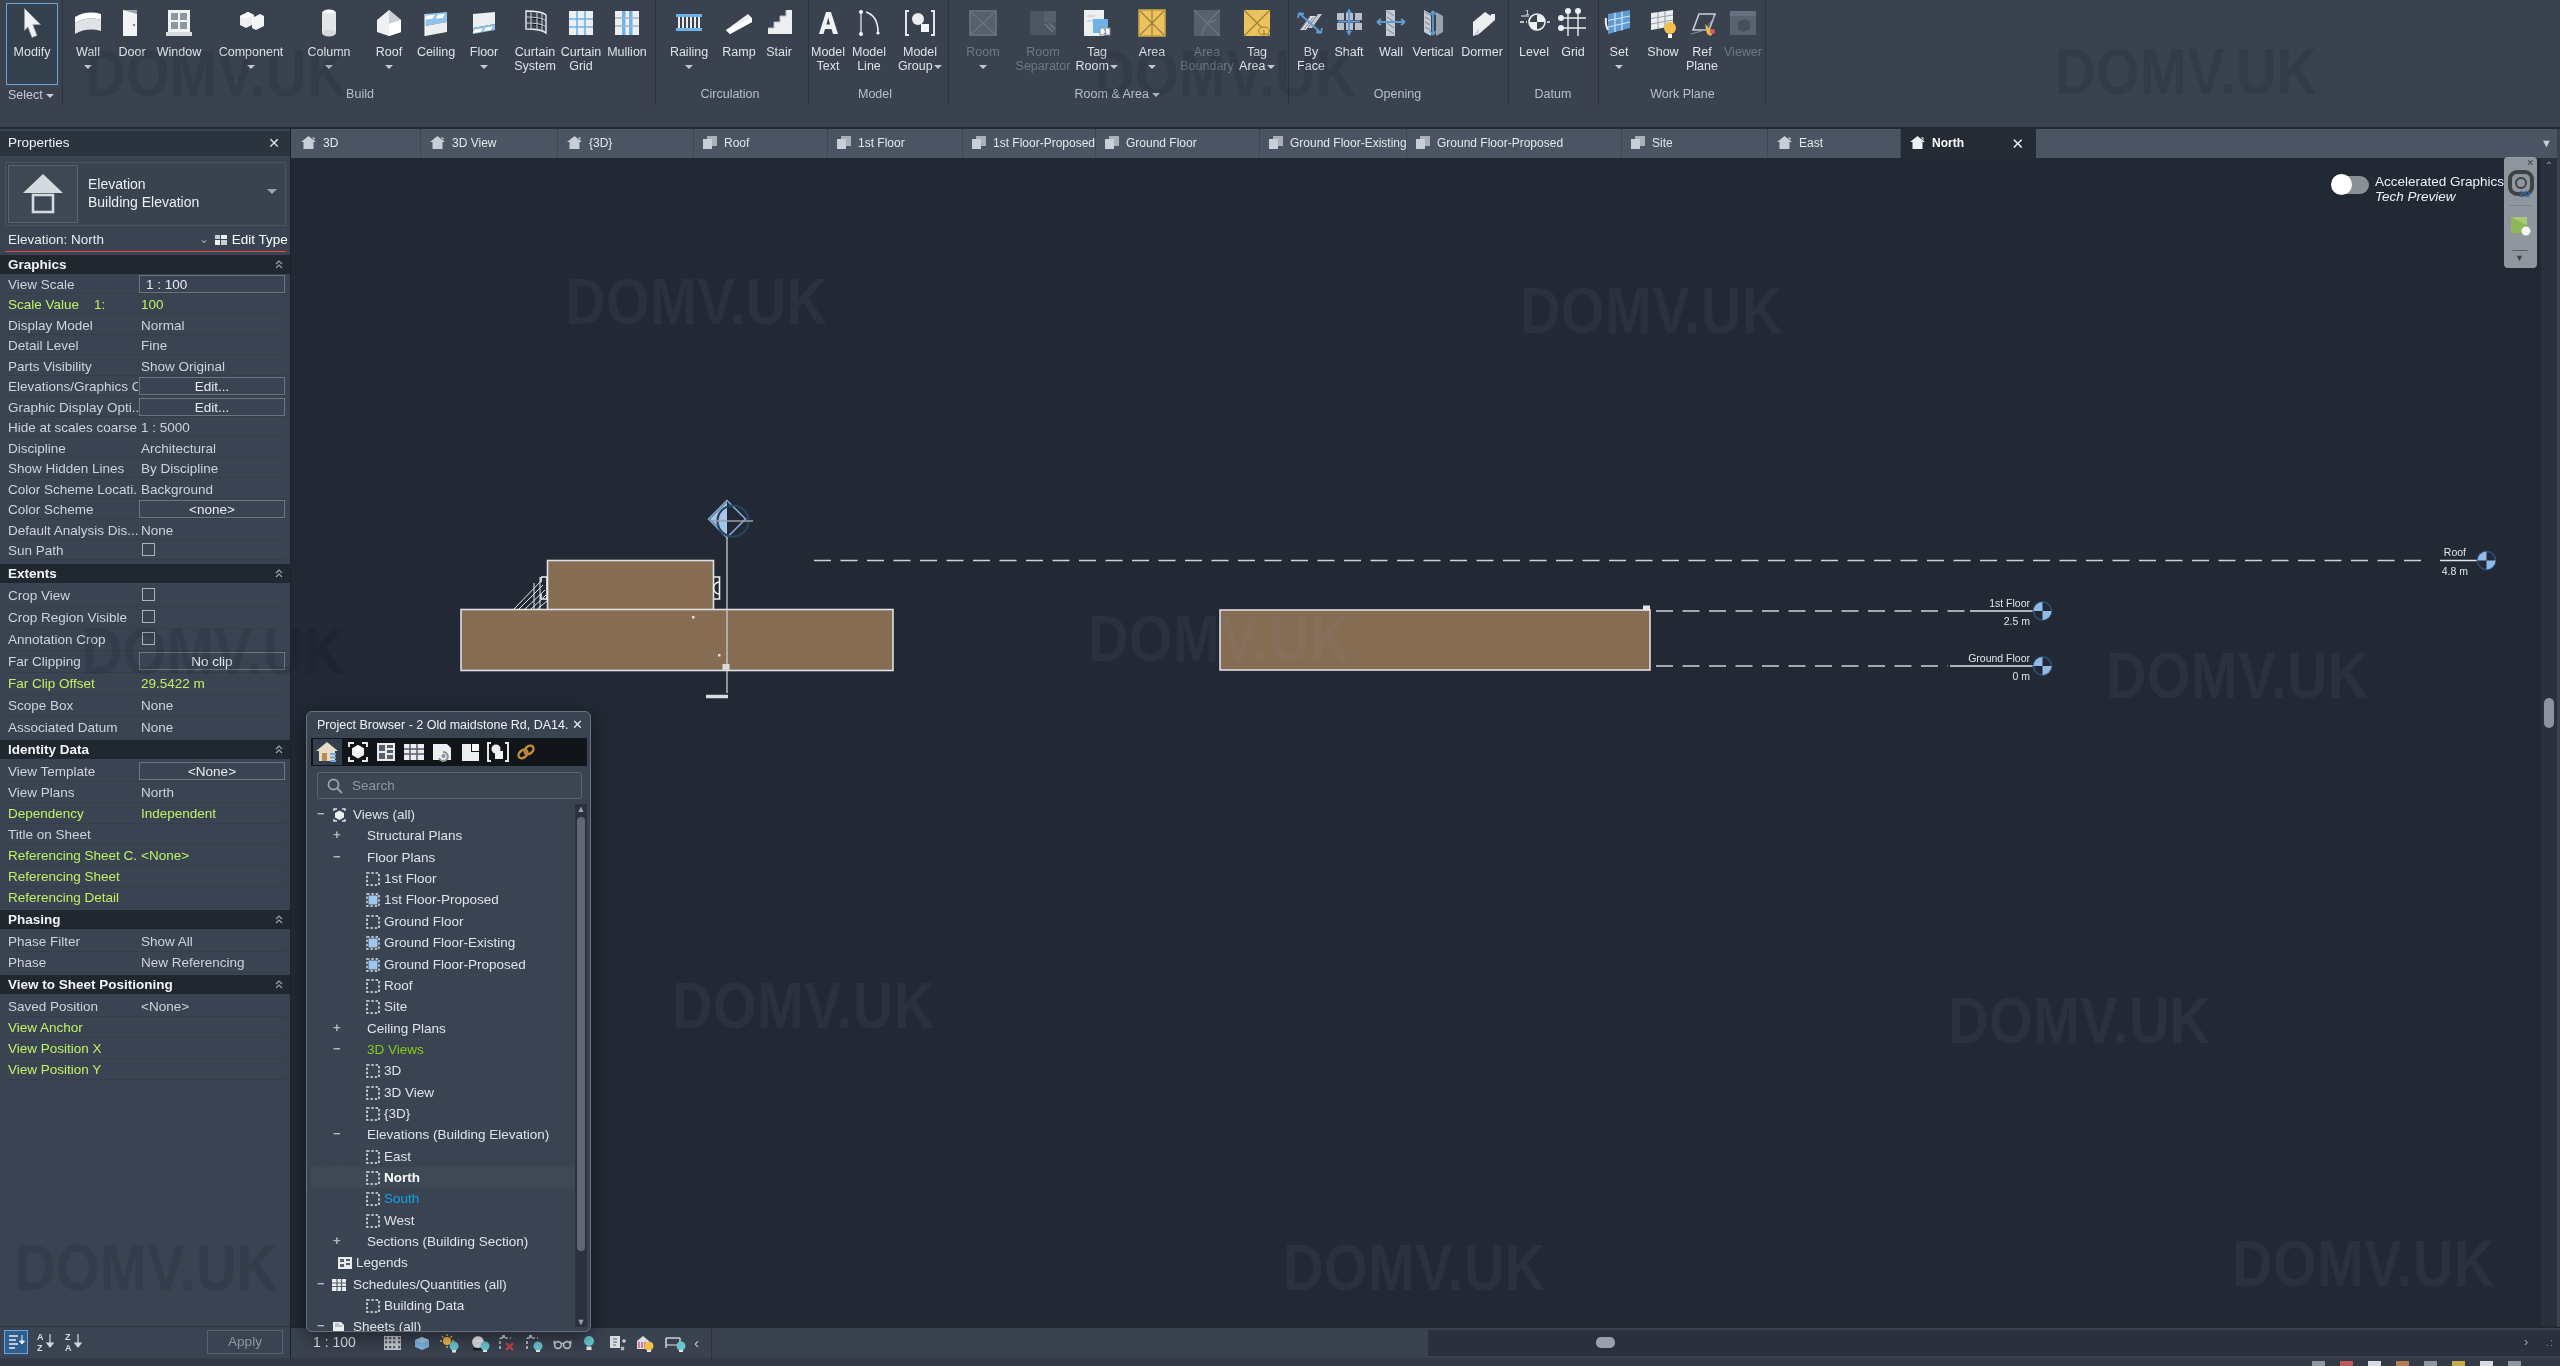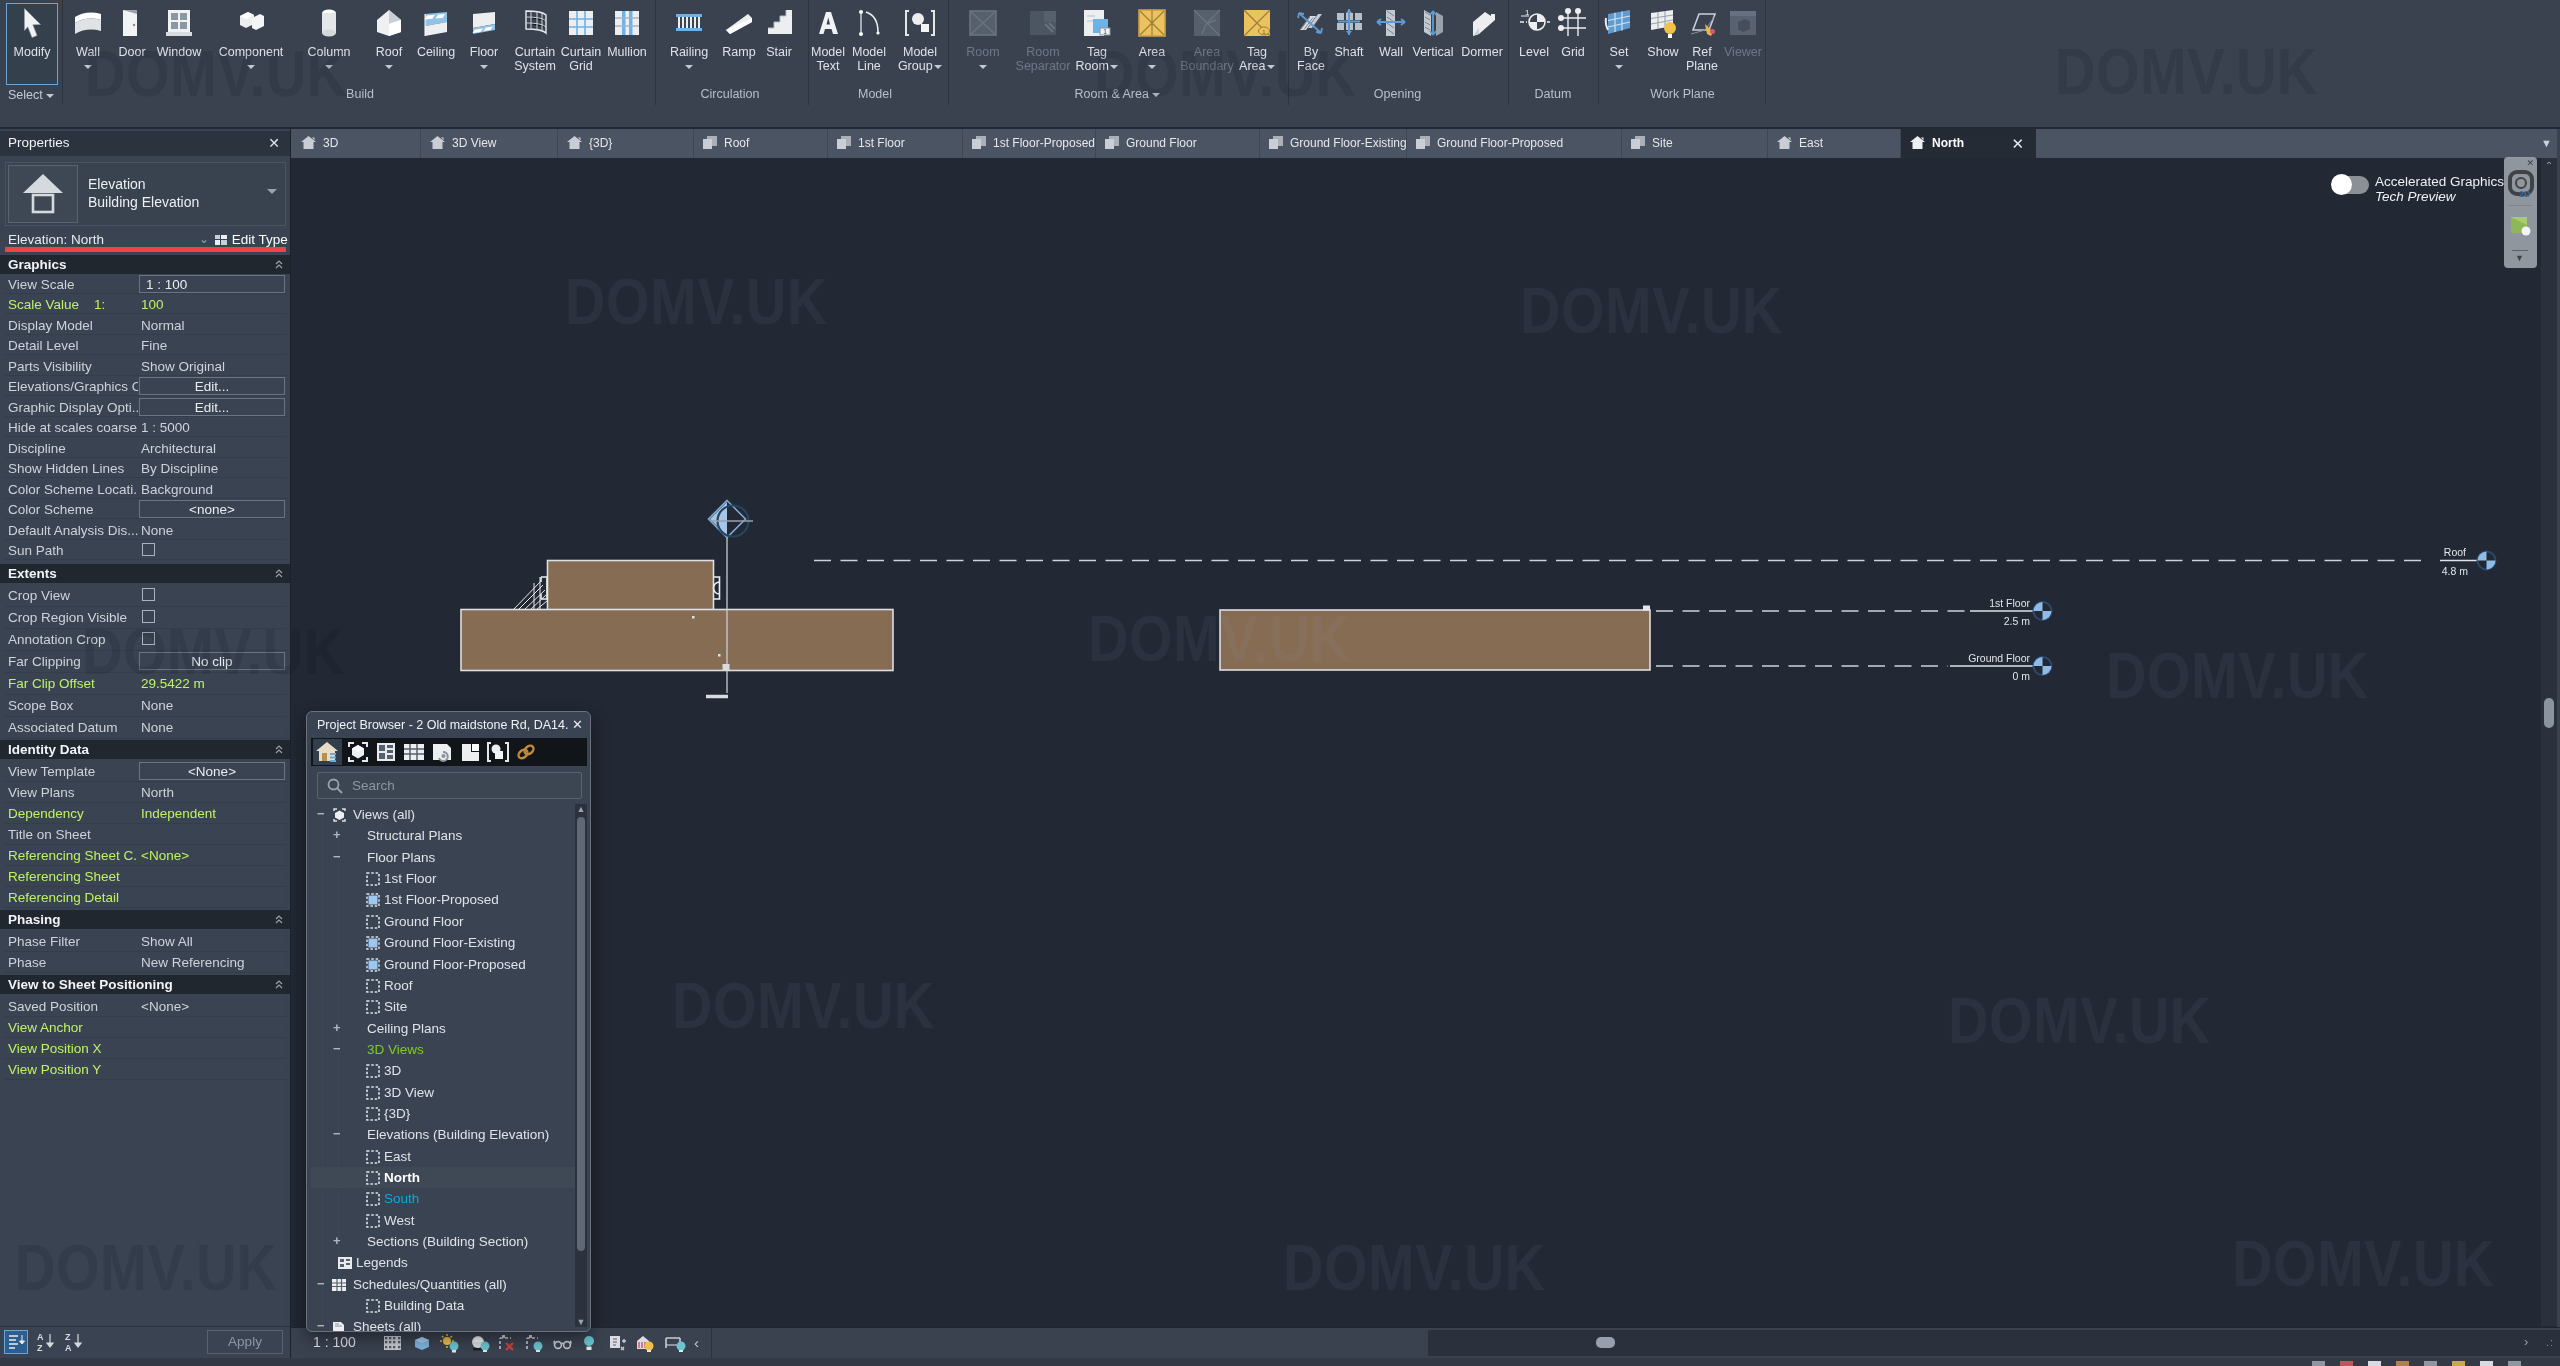--- a/index.html
+++ b/index.html
@@ -291,21 +291,21 @@
 <div class="abs" style="left:5px;top:33px;width:281px;height:64px;border:1px solid #4a5361;background:#39424f">
 <div class="abs" style="left:2px;top:2px;width:70px;height:58px;border:1px solid #5a6270;background:#3e4754">
 <svg width="68" height="56" viewBox="0 0 68 56">
           <path d="M34 8 L54 27 L14 27 Z" fill="#d5dade"></path>
           <rect x="24" y="29" width="20" height="17" fill="none" stroke="#d5dade" stroke-width="2.6"></rect>
         </svg>
 </div>
 <div class="abs" style="left:82px;top:12px;color:#eceff2;font-size:14px;line-height:18px">Elevation<br>Building Elevation</div>
 <div class="abs" style="right:8px;top:26px;width:0;height:0;border-left:5px solid transparent;border-right:5px solid transparent;border-top:5px solid #9aa2ad"></div>
 </div>
-<div class="abs" style="left:5px;top:100px;width:281px;height:23px;border-bottom:5px solid #ef4444;color:#e8ebef;font-size:13.5px">
+<div class="abs" style="left:5px;top:100px;width:281px;height:23px;border-bottom:1px solid #ef4444;color:#e8ebef;font-size:13.5px">
 <span style="position:absolute;left:3px;top:3px">Elevation: North</span>
 <span style="position:absolute;left:194px;top:3px;color:#9aa2ad;font-size:12px">⌄</span>
 <span style="position:absolute;left:210px;top:3px;color:#ffffff;white-space:nowrap"><svg width="13" height="12" viewBox="0 0 13 12" style="vertical-align:-2px">
           <rect x="0" y="1" width="5" height="4" fill="#c9ced6"></rect>
           <rect x="6" y="1" width="6" height="4" fill="#eceef0"></rect>
           <rect x="0" y="6" width="5" height="5" fill="#eceef0"></rect>
           <rect x="6" y="6" width="6" height="5" fill="#c9ced6"></rect>
         </svg> Edit Type</span>
 </div>
 <div class="phead" style="top:126px">Graphics<svg style="position:absolute;right:7px;top:5px" width="8" height="9" viewBox="0 0 8 9">

